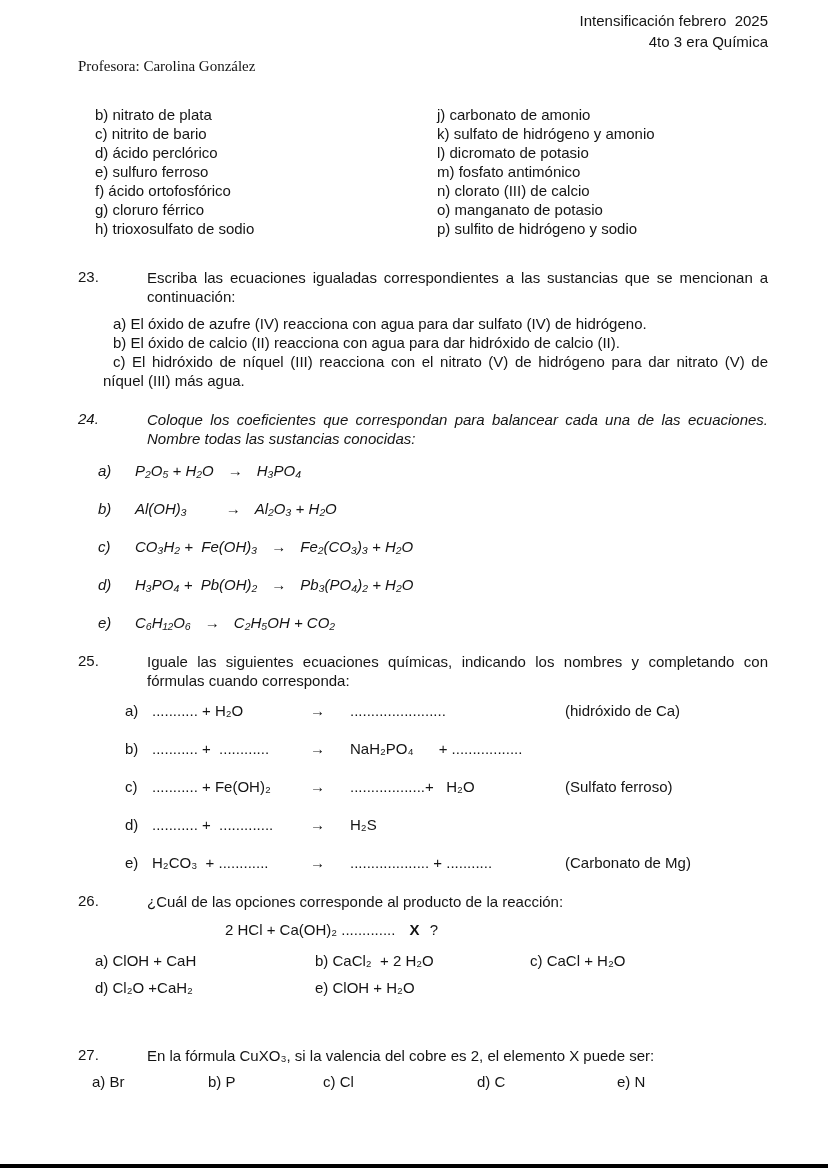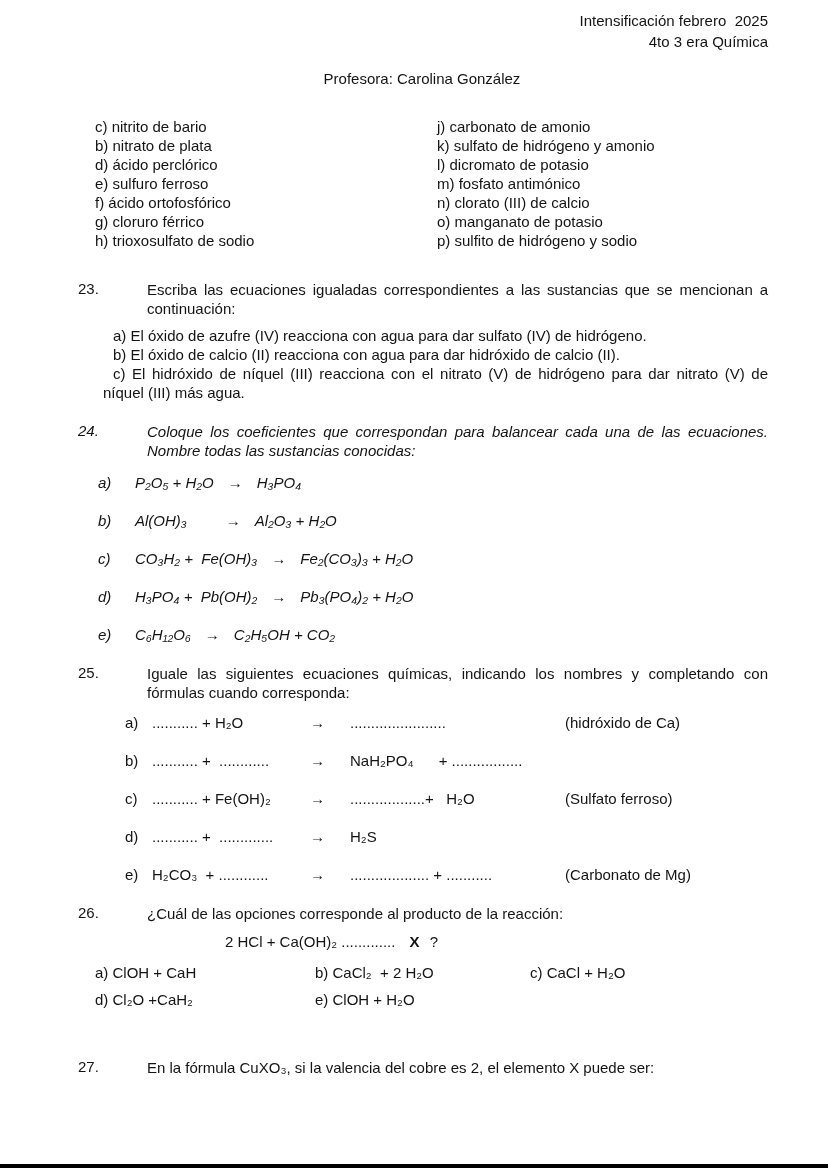--- a/index.html
+++ b/index.html
@@ -8,21 +8,21 @@
     width:828px; height:1171px; position:relative; overflow:hidden;
     color:#141414;
     font-family:"Liberation Sans","DejaVu Sans",sans-serif;
     font-size:15px;
   }
   .page { padding:10px 60px 0 78px; }
 
   
   .header { text-align:right; line-height:21px; }
   .header .line { white-space:pre-wrap; }
-  .professor { text-align:center; padding-right:2px; margin-top:18px; }
+  .professor { text-align:left; padding-right:2px; margin-top:6px;font-family:Liberation Serif, serif; }
 
   
   .substances { display:flex; margin-top:30px; padding-left:17px; line-height:19px; }
   .substances .col-left { width:342px; flex:none; }
   .substances .col-right { flex:1; }
 
   
   .q-head { display:flex; align-items:flex-start; }
   .q-num { width:33px; flex:none; }
   .q-text { flex:1; text-align:justify; line-height:19px;margin-left:36px; }
@@ -68,22 +68,22 @@
 <div class="page">
 
   <header class="header">
     <div class="line">Intensificación febrero  2025</div>
     <div class="line">4to 3 era Química</div>
   </header>
   <div class="professor">Profesora: Carolina González</div>
 
   <section class="substances">
     <div class="col-left">
+      <div>b) nitrato de plata</div>
       <div>c) nitrito de bario</div>
-      <div>b) nitrato de plata</div>
       <div>d) ácido perclórico</div>
       <div>e) sulfuro ferroso</div>
       <div>f) ácido ortofosfórico</div>
       <div>g) cloruro férrico</div>
       <div>h) trioxosulfato de sodio</div>
     </div>
     <div class="col-right">
       <div>j) carbonato de amonio</div>
       <div>k) sulfato de hidrógeno y amonio</div>
       <div>l) dicromato de potasio</div>
@@ -208,17 +208,24 @@
       <span class="pre">d) Cl₂O +CaH₂</span>
       <span class="pre">e) ClOH + H₂O</span>
     </div>
   </section>
 
   <section class="q27">
     <div class="q-head">
       <span class="q-num">27.</span>
       <span class="q-text noj">En la fórmula CuXO₃, si la valencia del cobre es 2, el elemento X puede ser:</span>
     </div>
+    <div class="q27-opts">
+      <span>a) Br</span>
+      <span>b) P</span>
+      <span>c) Cl</span>
+      <span>d) C</span>
+      <span>e) N</span>
+    </div>
   </section>
 
 </div>
 
 <div class="bottom-line"></div>
 
 </body></html>

